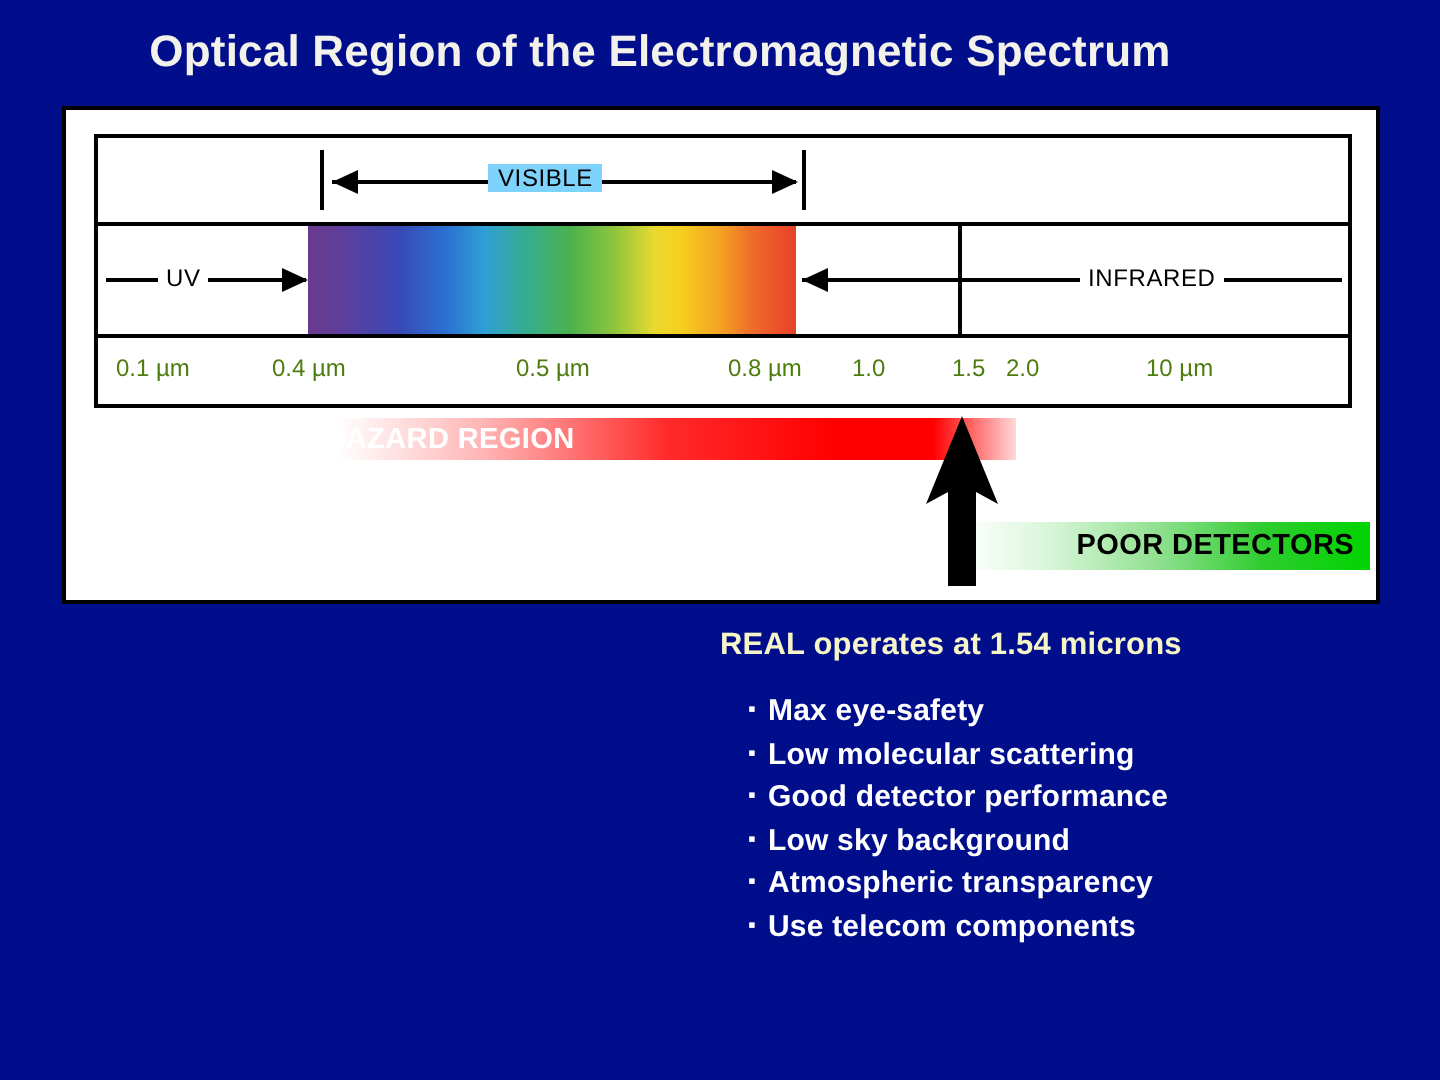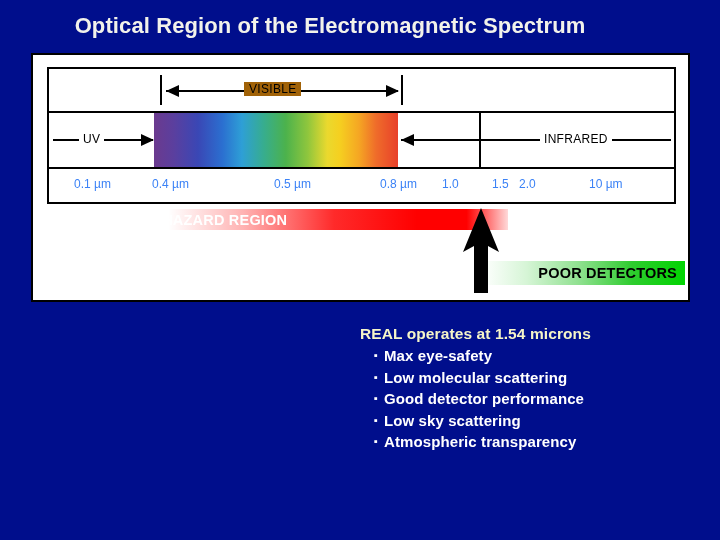--- a/index.html
+++ b/index.html
@@ -80,21 +80,21 @@
     border-top: 6px solid transparent;
     border-bottom: 6px solid transparent;
   }
   .arrowhead-left  { border-right: 13px solid #000; }
   .arrowhead-right { border-left: 13px solid #000; }
   #visible-label {
     position: absolute;
     top: 13px;
     font-size: 12px;
     color: #000;
-    background: #a16207;
+    background: #7dd3fc;
     padding: 0 5px;
     letter-spacing: 0.3px;
   }
 
   
   #band-row {
     position: absolute;
     left: 0; top: 44px;
     width: 100%;
     height: 56px;
@@ -127,23 +127,22 @@
   #axis-row {
     position: absolute;
     left: 0; top: 100px;
     width: 100%;
     height: 33px;
   }
   .axis-tick-label {
     position: absolute;
     top: 8px;
     font-size: 12px;
-    color: #3b82f6;
+    color: #4d7c0f;
     white-space: nowrap;
-    margin-left: 16px;
   }
 
   
   .gbar {
     position: absolute;
     display: flex;
     align-items: center;
     font-size: 14.5px;
     font-weight: bold;
     letter-spacing: 0.2px;
@@ -191,21 +190,20 @@
 
   
   #real-heading {
     position: absolute;
     left: 360px;
     top: 314px;
     color: #f5f5c8;
     font-size: 15.5px;
     font-weight: bold;
     letter-spacing: 0.1px;
-    margin-top: 11px;
   }
   #bullet-list {
     position: absolute;
     left: 374px;
     top: 345px;
     margin: 0;
     padding: 0;
     list-style: none;
   }
   #bullet-list li {
@@ -288,18 +286,21 @@
   <li>
     <span class="bullet-mark">▪</span><span>Max eye-safety</span>
   </li>
   <li>
     <span class="bullet-mark">▪</span><span>Low molecular scattering</span>
   </li>
   <li>
     <span class="bullet-mark">▪</span><span>Good detector performance</span>
   </li>
   <li>
-    <span class="bullet-mark">▪</span><span>Low sky scattering</span>
+    <span class="bullet-mark">▪</span><span>Low sky background</span>
   </li>
   <li>
     <span class="bullet-mark">▪</span><span>Atmospheric transparency</span>
   </li>
+  <li>
+    <span class="bullet-mark">▪</span><span>Use telecom components</span>
+  </li>
 </ul>
 
 </body></html>

